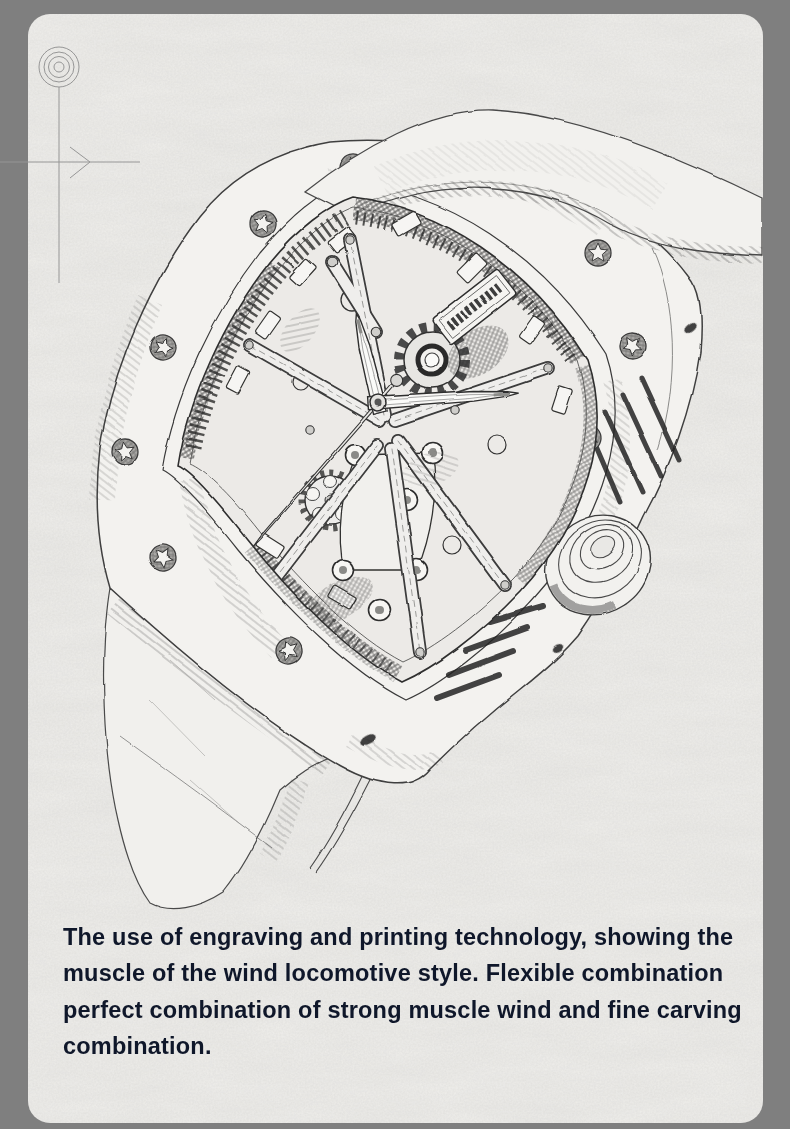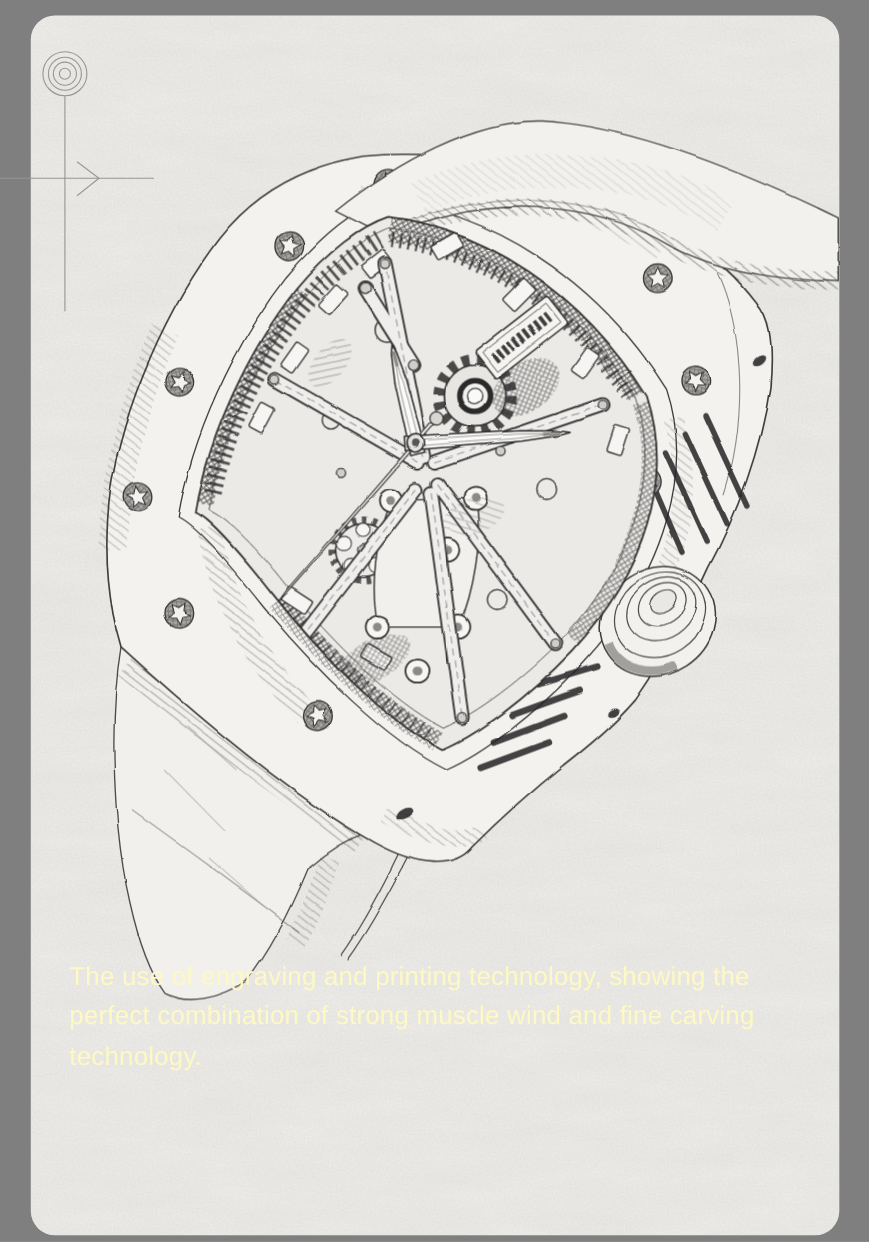--- a/index.html
+++ b/index.html
@@ -7,23 +7,23 @@
     width:790px;height:1129px;position:relative;overflow:hidden;
     background:#7f7f7f;
     font-family:"Liberation Sans", sans-serif;
   }
   .paper-card{
     position:absolute;left:28px;top:14px;width:735px;height:1109px;
     background:#f0efec;border-radius:22px;overflow:hidden;
   }
   .sketch-svg{position:absolute;left:0;top:0;display:block;}
   .caption{
-    position:absolute;left:35px;top:855px;width:680px;
-    font-size:23.5px;line-height:36.4px;color:#fef9c3;
-    letter-spacing:0.2px;font-weight:400;
+    position:absolute;left:35px;top:905px;width:680px;
+    font-size:23.5px;line-height:36.4px;color:#0f172a;
+    letter-spacing:0.2px;font-weight:700;
   }
   .caption .cap-line{white-space:nowrap;}
 </style>
 </head>
 <body>
 
 <div class="paper-card"></div>
 
 <svg class="sketch-svg" width="790" height="1129" viewBox="0 0 790 1129">
   <defs>
@@ -294,16 +294,17 @@
       </g>
 
       <path d="M 352,198 C 440,208 528,264 588,360 C 612,434 588,518 520,592 C 478,636 434,668 402,682 C 352,656 292,596 248,540 C 212,494 188,470 178,466 C 188,400 224,320 270,262 C 298,228 328,206 352,198 Z" fill="none" stroke="#2f2f2f" stroke-width="1.6"></path>
     </g>
   </g>
 </svg>
 
 <div class="paper-card" style="background:transparent;pointer-events:none;">
   <div class="caption">
     <div class="cap-line">The use of engraving and printing technology, showing the</div>
+    <div class="cap-line">muscle of the wind locomotive style. Flexible combination</div>
     <div class="cap-line">perfect combination of strong muscle wind and fine carving</div>
-    <div class="cap-line">technology.</div>
+    <div class="cap-line">combination.</div>
   </div>
 </div>
 
 </body></html>

